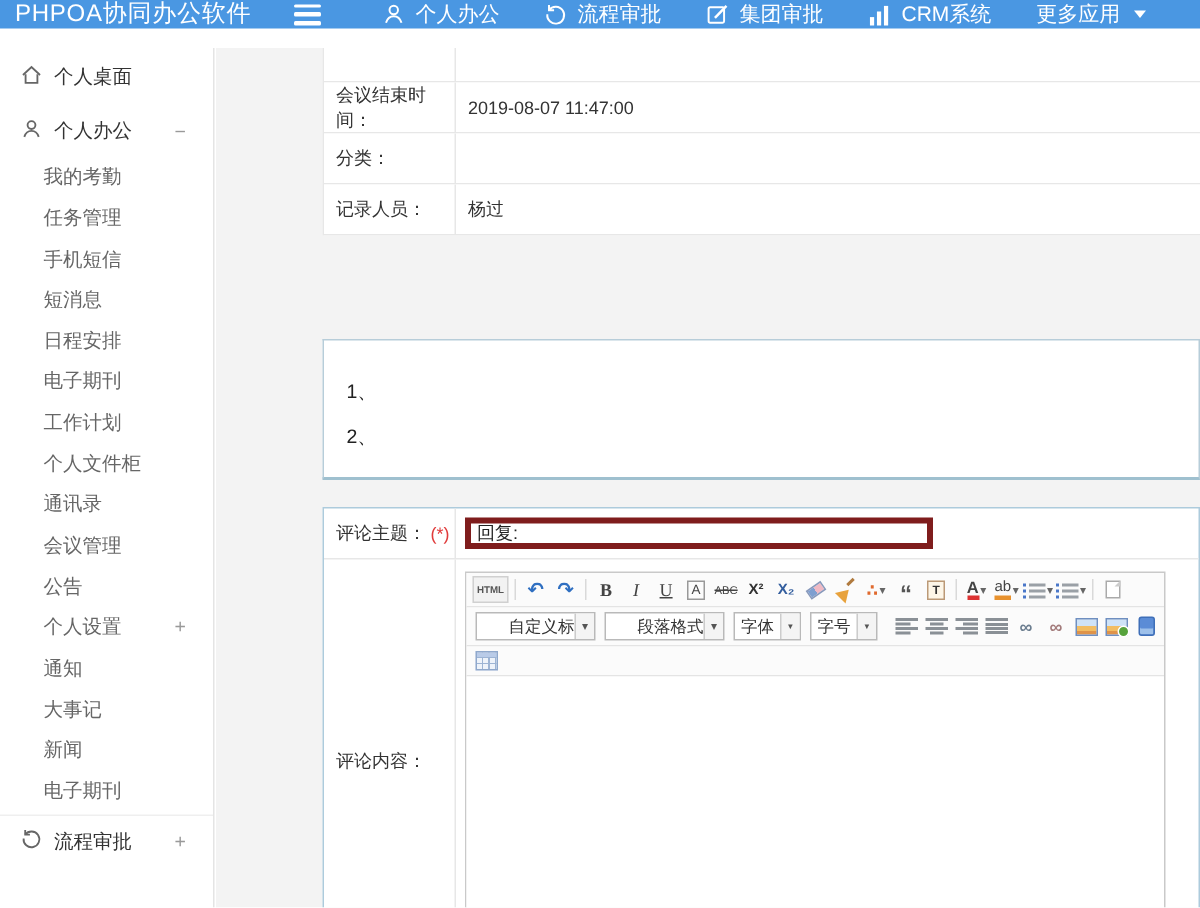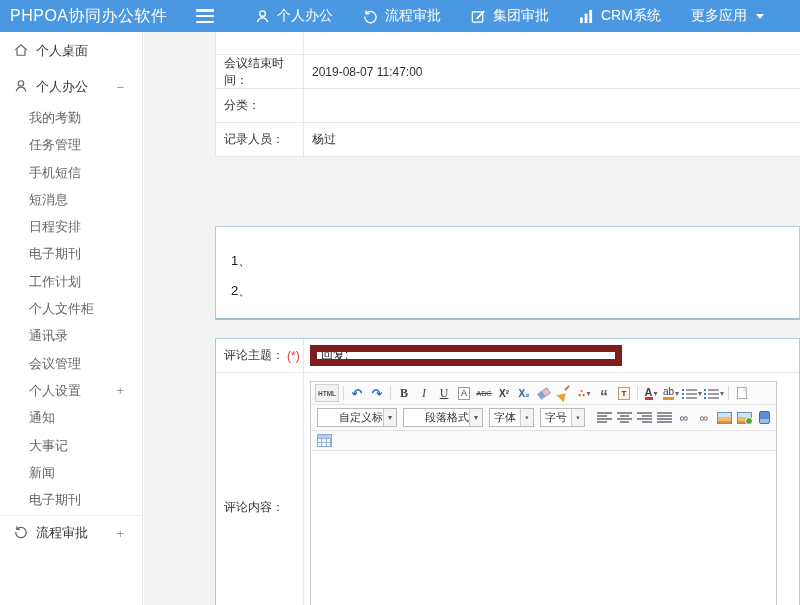--- a/index.html
+++ b/index.html
@@ -1,21 +1,21 @@
 <!DOCTYPE html>
 <html><head>
 <meta charset="utf-8">
 <style>
   * { margin:0; padding:0; box-sizing:border-box; }
   html,body { width:800px; height:605px; overflow:hidden; background:#fff;
     font-family:"Liberation Sans","DejaVu Sans",sans-serif; }
   .stage { position:relative; width:800px; height:605px; overflow:hidden; }
 
   
-  .topbar { position:absolute; left:0; top:0; width:800px; height:32px;
+  .topbar { position:absolute; left:0; top:0; width:800px; height:19px;
     background:#4a97e2; display:flex; align-items:center; color:#fff; }
   .brand { padding-left:10px; font-size:16px; width:196px; letter-spacing:.5px; }
   .burger { width:18px; height:14px; display:flex; flex-direction:column; justify-content:space-between; cursor:pointer; }
   .burger i { display:block; height:2.5px; background:#fff; border-radius:1px; }
   .topnav { display:flex; margin-left:26px; }
   .topnav-item { display:flex; align-items:center; gap:7px; padding:0 15px; font-size:14px; height:32px; cursor:pointer; }
   .topnav-item svg { display:block; }
   .caret-down { width:0; height:0; border-left:4px solid transparent; border-right:4px solid transparent; border-top:5px solid #fff; margin-left:2px; }
 
   
@@ -43,21 +43,21 @@
   .tvalue { flex:1; display:flex; align-items:center; padding-left:8px; font-size:12px; color:#333; }
 
   .notes-box { left:71px; top:194px; right:0; height:94px;
     border:1px solid #b7cdd9; border-bottom:2px solid #9fc0cf; padding:19px 0 0 15px; }
   .note-line { font-size:13px; color:#222; line-height:30px; }
 
   .comment-box { left:71px; top:306px; right:0; height:420px; border:1px solid #adcbdc; }
   .subject-row { display:flex; height:34px; border-bottom:1px solid #e7e7e7; }
   .subject-row .tlabel { gap:3px; }
   .req { color:#e03b3b; font-size:12px; }
-  .subject-input { width:312px; height:21px; margin:6px 0 0 6px; border:7px solid #7f1d1d;
+  .subject-input { width:312px; height:21px; margin:6px 0 0 6px; border:4px solid #7f1d1d;
     font-size:12px; padding:0 4px; color:#222; font-family:inherit; }
   .content-row { display:flex; height:268px; }
   .content-row .tlabel { align-items:center; }
 
   
   .editor { margin:8px 0 0 6px; width:467px; border:1px solid #c9c9c9; background:#fff; }
   .tb { display:flex; align-items:center; background:#fbfbfb; border-bottom:1px solid #e4e4e4; padding:0 3px; }
   .tb1 { height:23px; } .tb2 { height:26px; } .tb3 { height:20px; }
   .tbtn { min-width:18px; height:18px; display:flex; align-items:center; justify-content:center;
     font-size:11px; color:#444; margin:0 1px; cursor:pointer; }
@@ -217,20 +217,21 @@
       <div class="sub-item">我的考勤</div>
       <div class="sub-item">任务管理</div>
       <div class="sub-item">手机短信</div>
       <div class="sub-item">短消息</div>
       <div class="sub-item">日程安排</div>
       <div class="sub-item">电子期刊</div>
       <div class="sub-item">工作计划</div>
       <div class="sub-item">个人文件柜</div>
       <div class="sub-item">通讯录</div>
       <div class="sub-item">会议管理</div>
+      <div class="sub-item">公告</div>
       <div class="sub-item">
         <span>个人设置</span>
         <span class="exp">+</span>
       </div>
       <div class="sub-item">通知</div>
       <div class="sub-item">大事记</div>
       <div class="sub-item">新闻</div>
       <div class="sub-item">电子期刊</div>
     </div>
     <div class="side-sep"></div>

